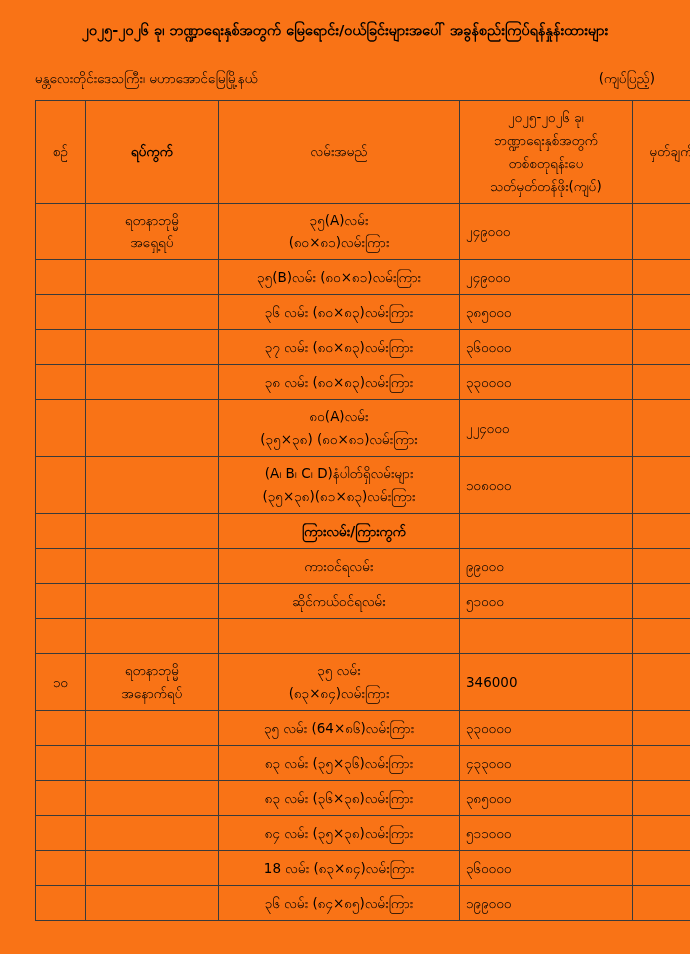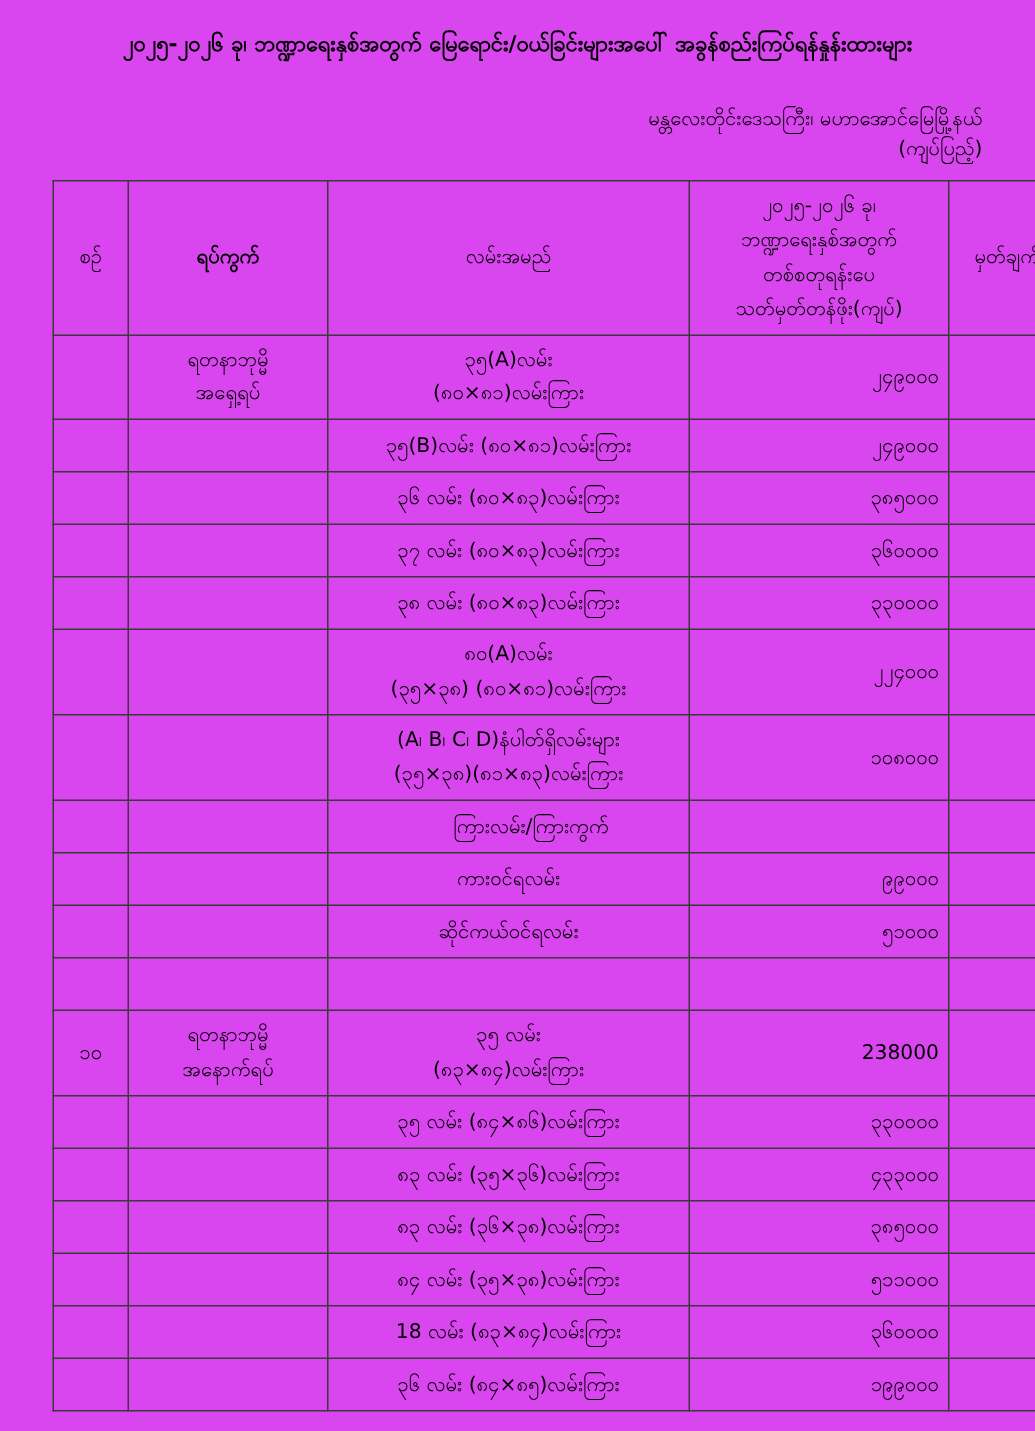--- a/index.html
+++ b/index.html
@@ -7,38 +7,37 @@
     padding: 0;
     background: #ffffff;
     color: #000000;
     font-family: "DejaVu Sans", "Liberation Sans", sans-serif;
   }
   .page {
     width: 690px;
     height: 954px;
     box-sizing: border-box;
     padding: 16px 35px 0 35px;
-    background: #d946ef;
+    background: #f97316;
     overflow: hidden;
   }
   .doc-title {
     text-align: center;
     font-weight: bold;
     font-size: 14.5px;
     line-height: 1.5;
     margin-top: 4px;
   }
   .subtitle-row {
     display: flex;
     justify-content: space-between;
     align-items: flex-end;
     font-size: 13.5px;
     margin-top: 28px;
     margin-bottom: 10px;
-    flex-direction: column;
   }
   table.land-table {
     border-collapse: collapse;
     table-layout: fixed;
     width: 620px;
     font-size: 13.5px;
   }
   .land-table th, .land-table td {
     border: 1px solid #3a3a3a;
     vertical-align: middle;
@@ -48,23 +47,23 @@
   }
   .land-table th {
     font-weight: normal;
     text-align: center;
     white-space: pre-line;
     height: 82px;
   }
   .col-no    { width: 37px;  text-align: center; }
   .col-ward  { width: 120px; text-align: center; font-weight: normal; white-space: pre-line; padding-left: 9px; }
   .col-street{ width: 228px; text-align: center; white-space: pre-line; padding-left: 9px; }
-  .col-value { width: 160px; text-align: right; }
+  .col-value { width: 160px; text-align: left; }
   .col-remark{ width: 65px;  text-align: center; }
-  tr.subhead-row .col-street { font-weight: normal; padding-left: 36px; }
+  tr.subhead-row .col-street { font-weight: bold; padding-left: 36px; }
   tr.empty-row td { height: 24px; }
   tbody td { height: 24px; }
 </style>
 </head>
 <body>
 
 <div class="page">
 
   <div class="doc-title">၂၀၂၅-၂၀၂၆ ခု၊ ဘဏ္ဍာရေးနှစ်အတွက် မြေရောင်း/ဝယ်ခြင်းများအပေါ် အခွန်စည်းကြပ်ရန်နှုန်းထားများ</div>
 
@@ -167,27 +166,27 @@
           <td class="col-street"></td>
           <td class="col-value"></td>
           <td class="col-remark"></td>
         </tr>
         <tr>
           <td class="col-no">၁၀</td>
           <td class="col-ward">ရတနာဘုမ္မိ
 အနောက်ရပ်</td>
           <td class="col-street">၃၅ လမ်း
 (၈၃×၈၄)လမ်းကြား</td>
-          <td class="col-value">238000</td>
-          <td class="col-remark"></td>
-        </tr>
-        <tr>
-          <td class="col-no"></td>
-          <td class="col-ward"></td>
-          <td class="col-street">၃၅ လမ်း (၈၄×၈၆)လမ်းကြား</td>
+          <td class="col-value">346000</td>
+          <td class="col-remark"></td>
+        </tr>
+        <tr>
+          <td class="col-no"></td>
+          <td class="col-ward"></td>
+          <td class="col-street">၃၅ လမ်း (64×၈၆)လမ်းကြား</td>
           <td class="col-value">၃၃၀၀၀၀</td>
           <td class="col-remark"></td>
         </tr>
         <tr>
           <td class="col-no"></td>
           <td class="col-ward"></td>
           <td class="col-street">၈၃ လမ်း (၃၅×၃၆)လမ်းကြား</td>
           <td class="col-value">၄၃၃၀၀၀</td>
           <td class="col-remark"></td>
         </tr>

